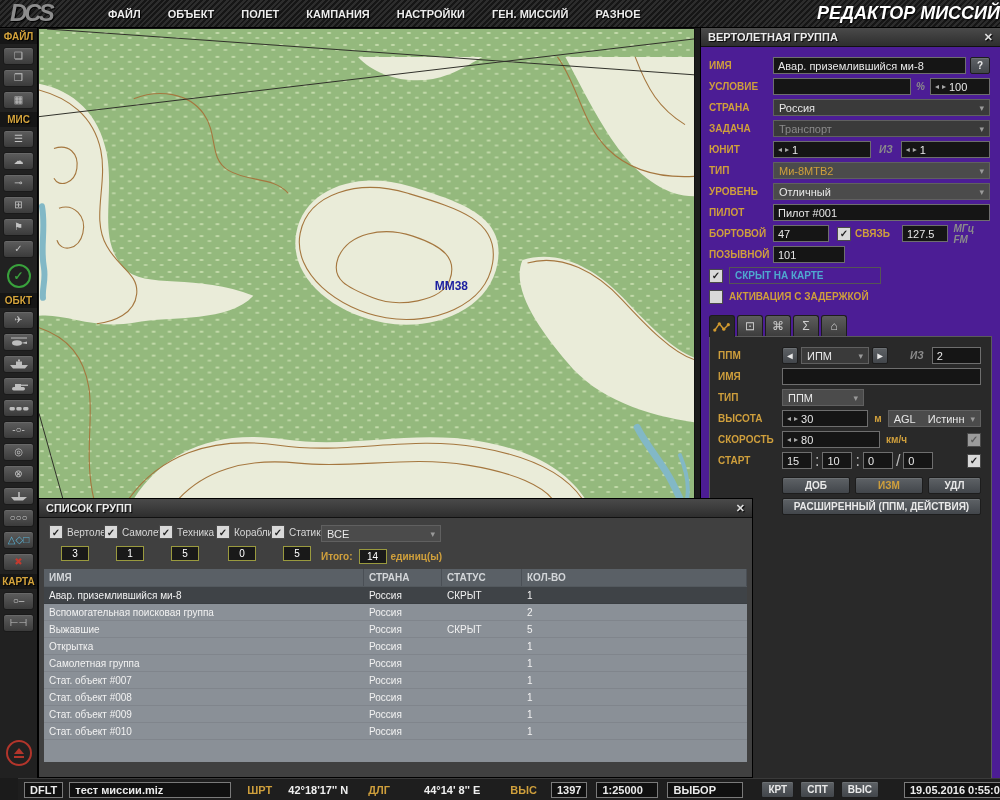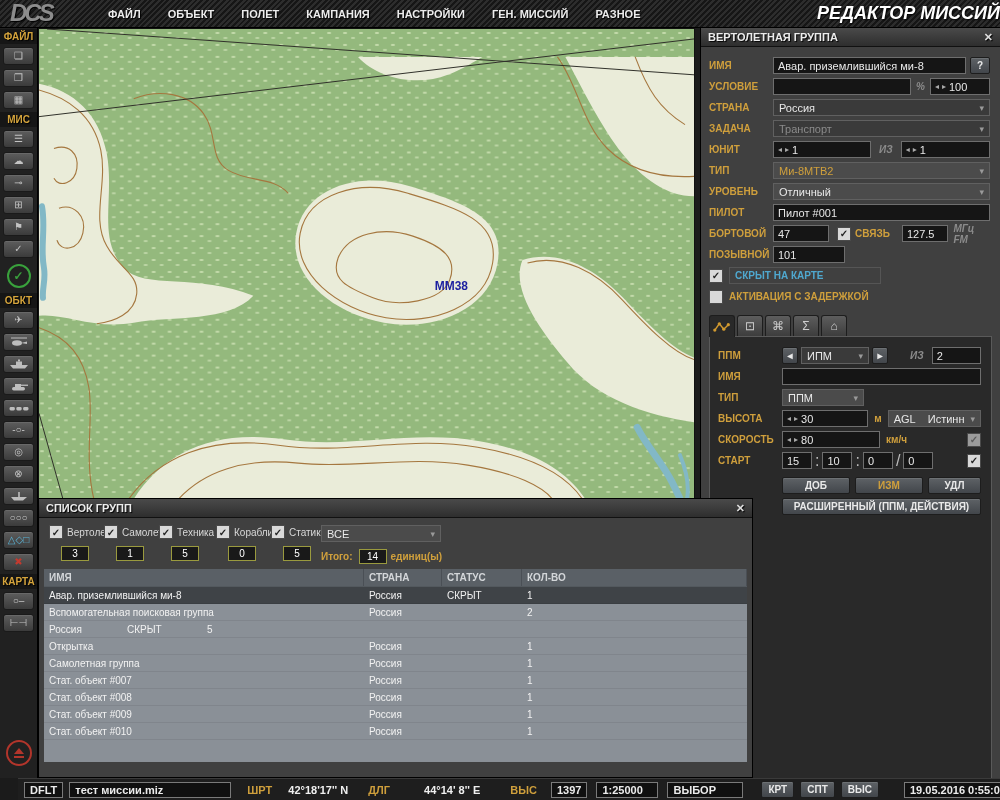--- a/index.html
+++ b/index.html
@@ -47,21 +47,21 @@
   .cb{width:12px;height:12px;background:#d9d9d9;border:1px solid #4a4a4a;display:flex;align-items:center;
     justify-content:center;font-size:10px;font-weight:bold;color:#222;flex-shrink:0;cursor:pointer;}
   .cb.dim{background:#9b9b9b;color:#5c5c5c;}
   .cb.off::after{content:"";}
   .cb.on::after{content:"✓";}
   .btn{background:linear-gradient(#5e6266,#42464b);border:1px solid #1d1d1d;border-radius:2px;height:15px;
     display:flex;align-items:center;justify-content:center;font-size:10px;font-weight:bold;color:#e9e9e9;
     cursor:pointer;box-shadow:0 1px 0 rgba(255,255,255,.1) inset;}
   .accent{color:#d0a03c;}
   
-  .rpanel{position:absolute;left:700px;top:28px;width:300px;height:750px;background:#404040;
+  .rpanel{position:absolute;left:700px;top:28px;width:300px;height:750px;background:#4c1d95;
     border-left:1px solid #000;box-sizing:border-box;}
   .frow{display:flex;align-items:center;margin:4px 10px 4px 8px;height:17px;}
   .flabel{width:64px;flex-shrink:0;font-size:10px;font-weight:bold;color:#cf9f3c;}
   .qbtn{width:18px;height:15px;margin-left:4px;}
   .gray-it{color:#8b8b8b;font-style:italic;font-size:10px;font-weight:bold;}
   .hidden-box{border:1px solid #555;display:flex;align-items:center;height:15px;padding:0 5px;
     color:#4fa8cf;font-size:10px;font-weight:bold;margin-left:6px;width:140px;}
   .tabs{display:flex;margin:10px 8px 0 8px;}
   .tab{width:24px;height:20px;margin-right:2px;border:1px solid #1d1d1d;border-bottom:none;border-radius:3px 3px 0 0;
     background:linear-gradient(#5d5d5d,#3d3d3d);display:flex;align-items:center;justify-content:center;
@@ -495,20 +495,21 @@
           <div class="tc c-status">СКРЫТ</div>
           <div class="tc c-count">1</div>
         </div>
         <div class="trow">
           <div class="tc c-name">Вспомогательная поисковая группа</div>
           <div class="tc c-country">Россия</div>
           <div class="tc c-status"></div>
           <div class="tc c-count">2</div>
         </div>
         <div class="trow">
+          <div class="tc c-name">Выжавшие</div>
           <div class="tc c-country">Россия</div>
           <div class="tc c-status">СКРЫТ</div>
           <div class="tc c-count">5</div>
         </div>
         <div class="trow">
           <div class="tc c-name">Открытка</div>
           <div class="tc c-country">Россия</div>
           <div class="tc c-status"></div>
           <div class="tc c-count">1</div>
         </div>

